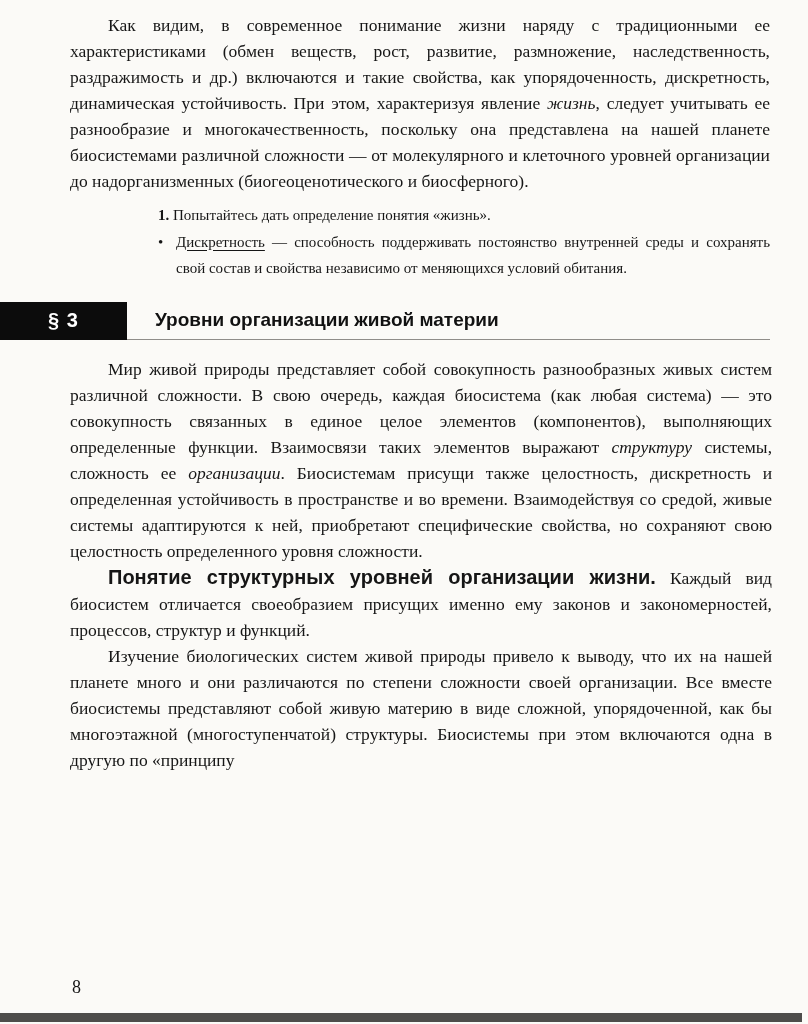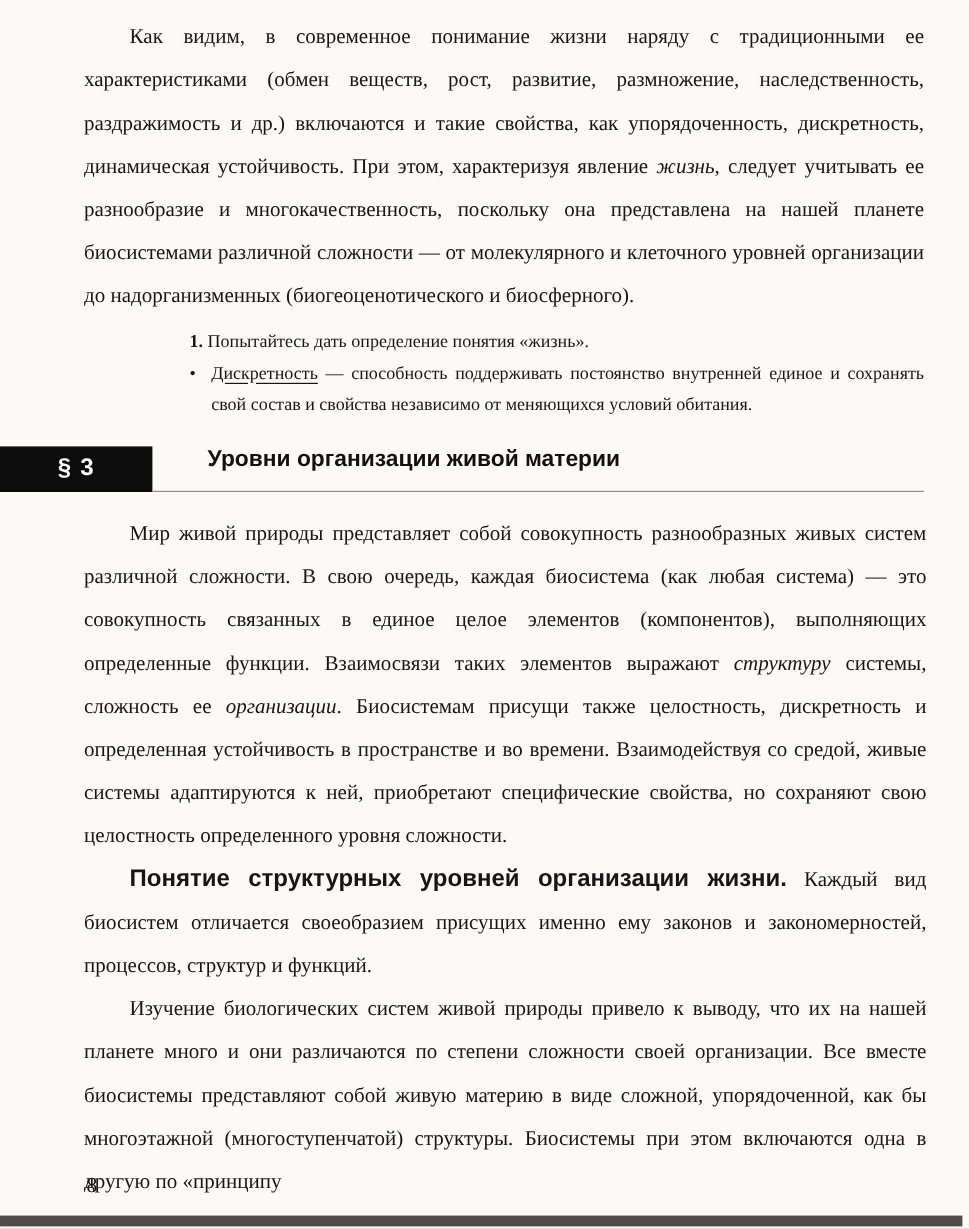--- a/index.html
+++ b/index.html
@@ -12,21 +12,21 @@
     overflow: hidden;
     font-family: "Liberation Serif", serif;
     color: #161616;
     box-shadow: 0 0 6px rgba(0,0,0,.35);
   }
   .content { padding: 12px 38px 0 70px; }
 
   .para {
     margin: 0;
     font-size: 17.5px;
-    line-height: 36px;
+    line-height: 26px;
     text-align: justify;
     text-indent: 38px;
   }
   .ital { font-style: italic; }
   .lead {
     font-family: "Liberation Sans", sans-serif;
     font-weight: bold;
     font-size: 20px;
   }
 
@@ -59,22 +59,23 @@
     align-items: center;
     justify-content: center;
     font-family: "Liberation Sans", sans-serif;
     font-weight: bold;
     font-size: 20px;
     letter-spacing: 1px;
   }
   .section-title-wrap {
     flex: 1;
     margin-right: 38px;
-    padding-left: 46px;
+    padding-left: 28px;
     display: flex;
+    align-items: center;
     border-bottom: 1.5px solid #8f8d89;
   }
   .section-title {
     font-family: "Liberation Sans", sans-serif;
     font-weight: bold;
     font-size: 19px;
     color: #111;
   }
 
   .body-text { padding: 0 36px 0 70px; }
@@ -99,21 +100,21 @@
 
 <div class="page">
 
   <div class="content">
 
     <p class="para"><span>Как видим, в современное понимание жизни наряду с традиционными ее характеристиками (обмен веществ, рост, развитие, размножение, наследственность, раздражимость и др.) включаются и такие свойства, как упорядоченность, дискретность, динамическая устойчивость. При этом, характеризуя явление </span><span class="ital">жизнь</span><span>, следует учитывать ее разнообразие и многокачественность, поскольку она представлена на нашей планете биосистемами различной сложности — от молекулярного и клеточного уровней организации до надорганизменных (биогеоценотического и биосферного).</span></p>
 
     <div class="exercise">
       <div class="ex-item"><span class="ex-num">1.</span><span> Попытайтесь дать определение понятия «жизнь».</span></div>
 
-      <div class="bullet-item"><span class="bullet-marker">•</span><span class="term">Дискретность</span><span> — способность поддерживать постоянство внутренней единое и сохранять свой состав и свойства независимо от меняющихся условий обитания.</span></div>
+      <div class="bullet-item"><span class="bullet-marker">•</span><span class="term">Дискретность</span><span> — способность поддерживать постоянство внутренней среды и сохранять свой состав и свойства независимо от меняющихся условий обитания.</span></div>
     </div>
 
   </div>
 
   <div class="section-header">
     <div class="section-badge">§ 3</div>
     <div class="section-title-wrap">
       <span class="section-title">Уровни организации живой материи</span>
     </div>
   </div>

